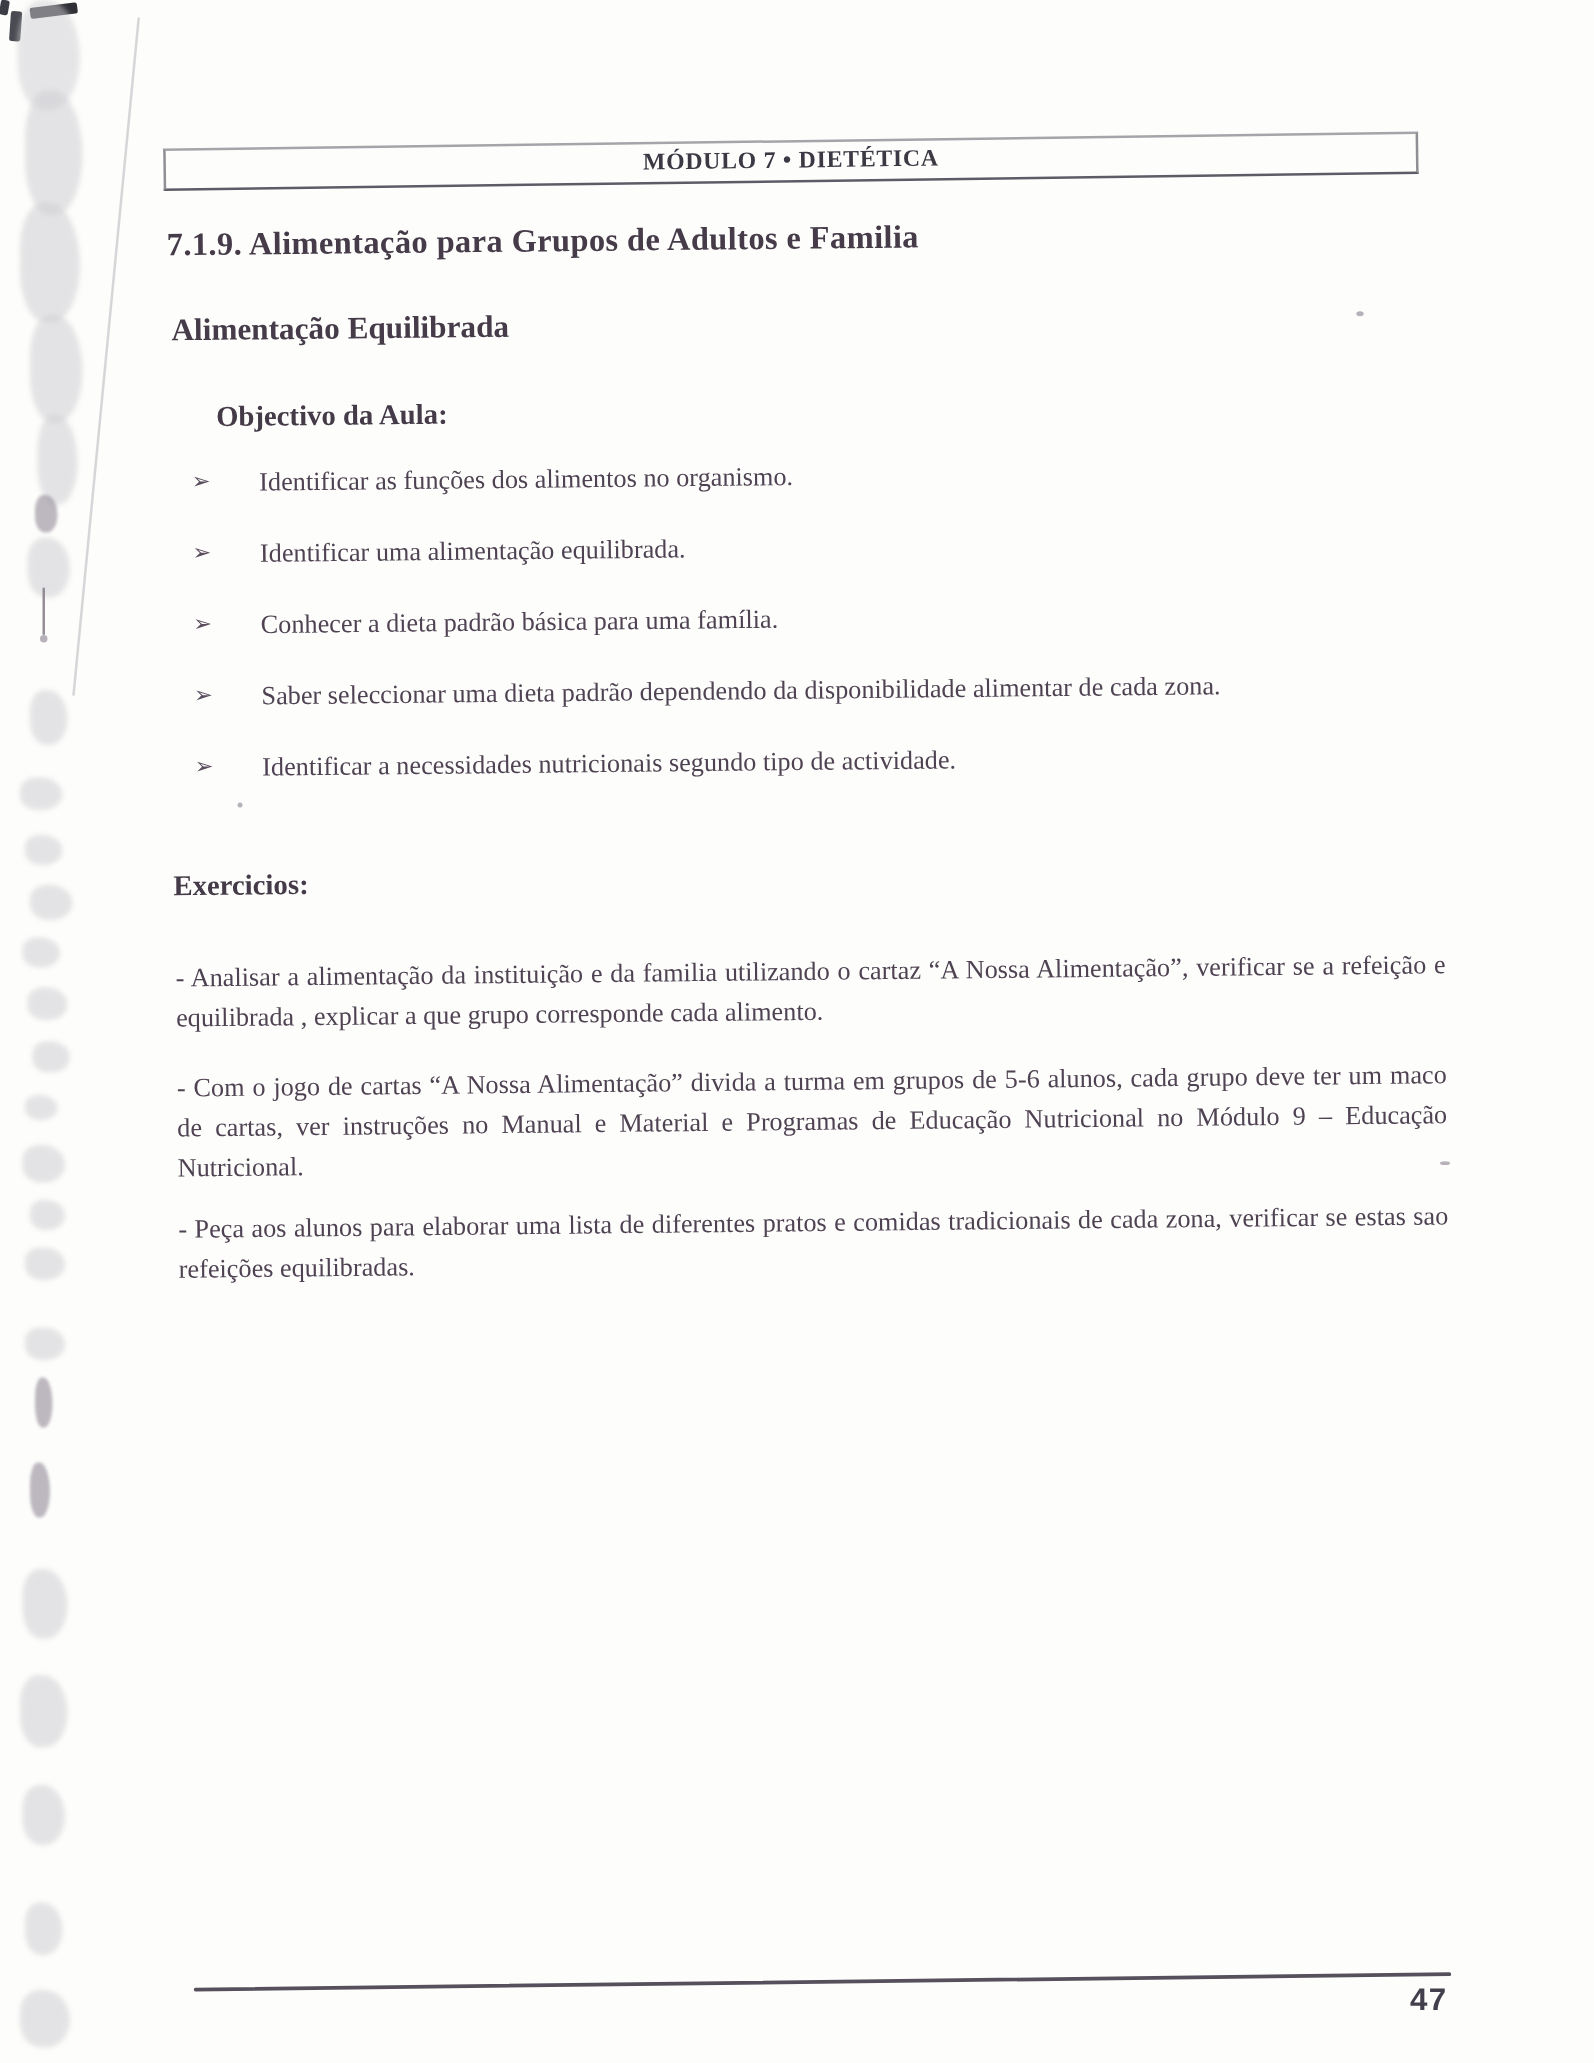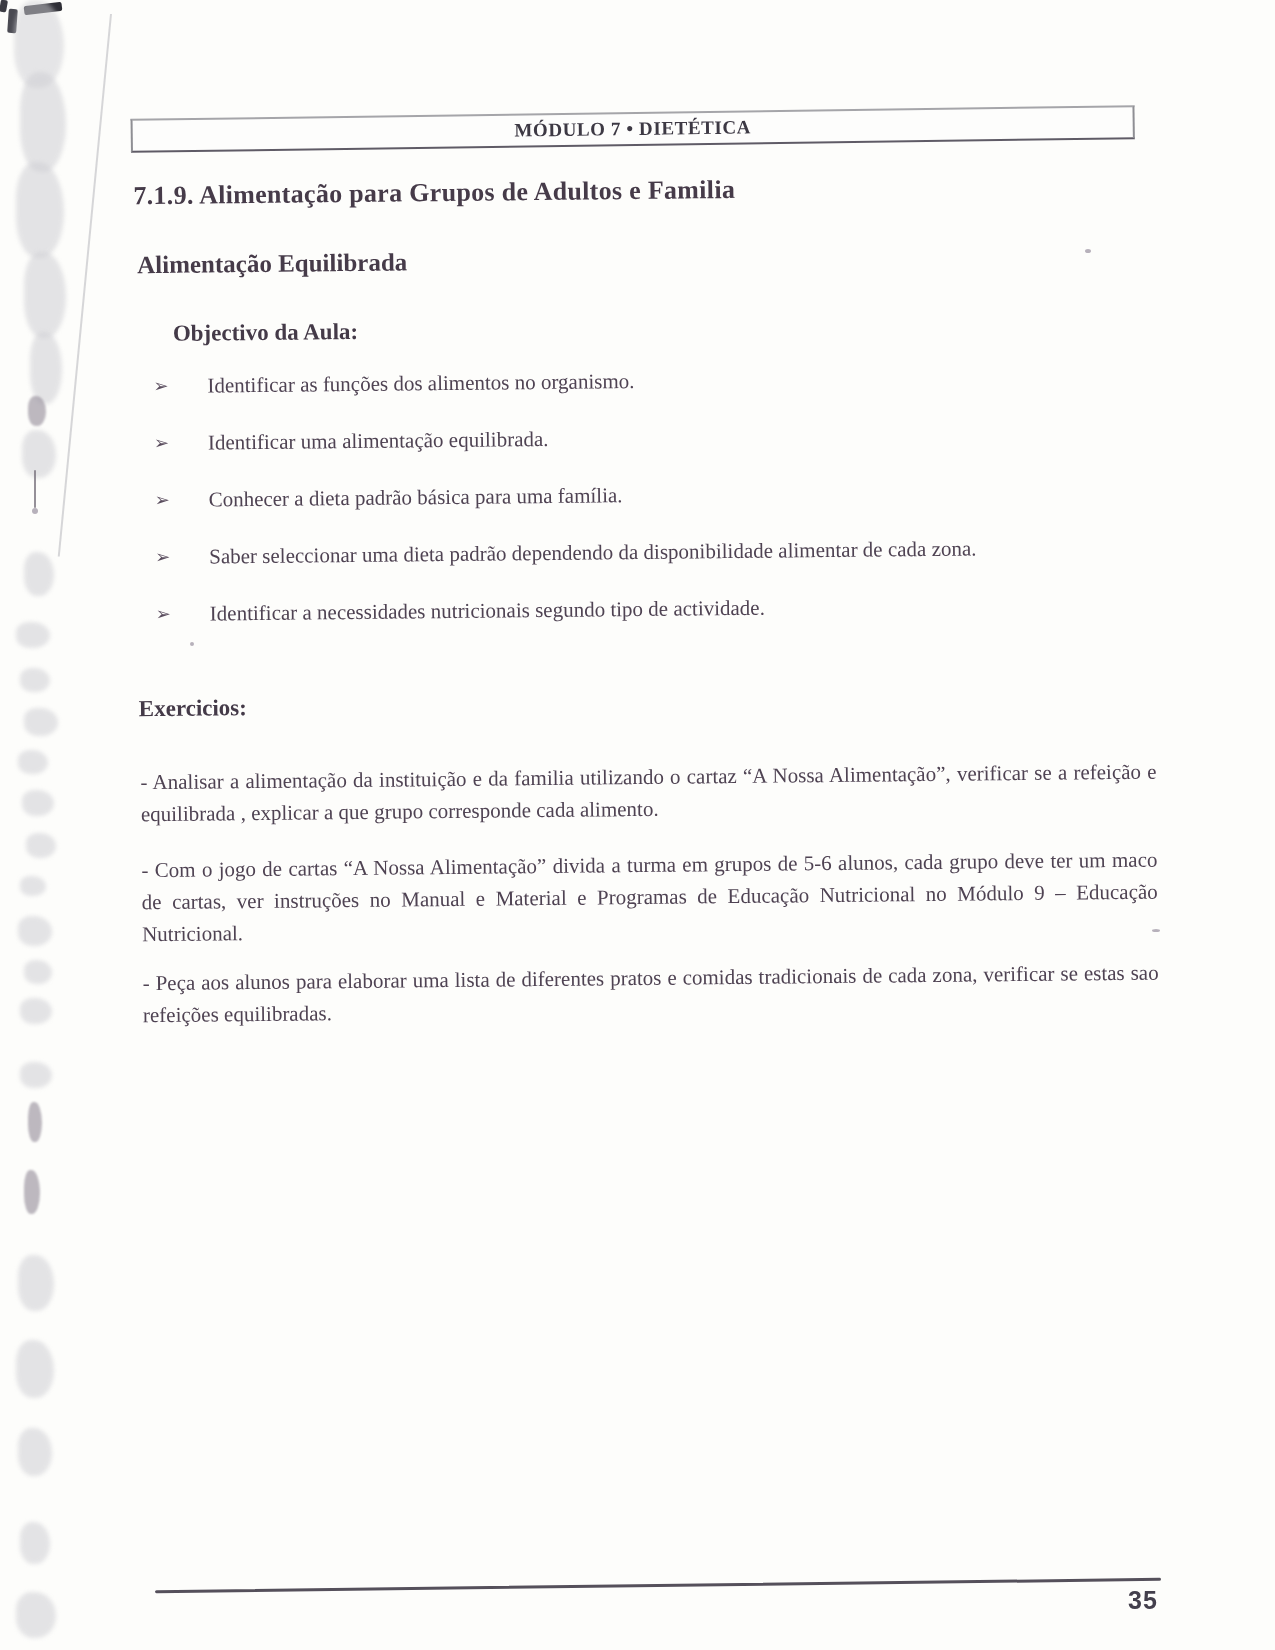--- a/index.html
+++ b/index.html
@@ -196,15 +196,15 @@
 
     <div class="h4">Exercicios:</div>
 
     <p class="para p1">- Analisar a alimentação da instituição e da familia utilizando o cartaz “A Nossa Alimentação”, verificar se a refeição e  equilibrada , explicar a que grupo corresponde cada alimento.</p>
     <p class="para p2">- Com o jogo de cartas “A Nossa Alimentação” divida a turma em grupos de 5-6 alunos, cada grupo deve ter um maco de cartas, ver instruções no Manual e Material e Programas de Educação Nutricional no Módulo 9 – Educação Nutricional.</p>
     <p class="para p3">- Peça aos alunos para elaborar uma lista de diferentes pratos e comidas tradicionais de cada zona, verificar se estas sao refeições equilibradas.</p>
 
   </div>
 
   <div class="footer-rule"></div>
-  <div class="page-number">35</div>
+  <div class="page-number">47</div>
 
 </div>
 
 </body></html>

